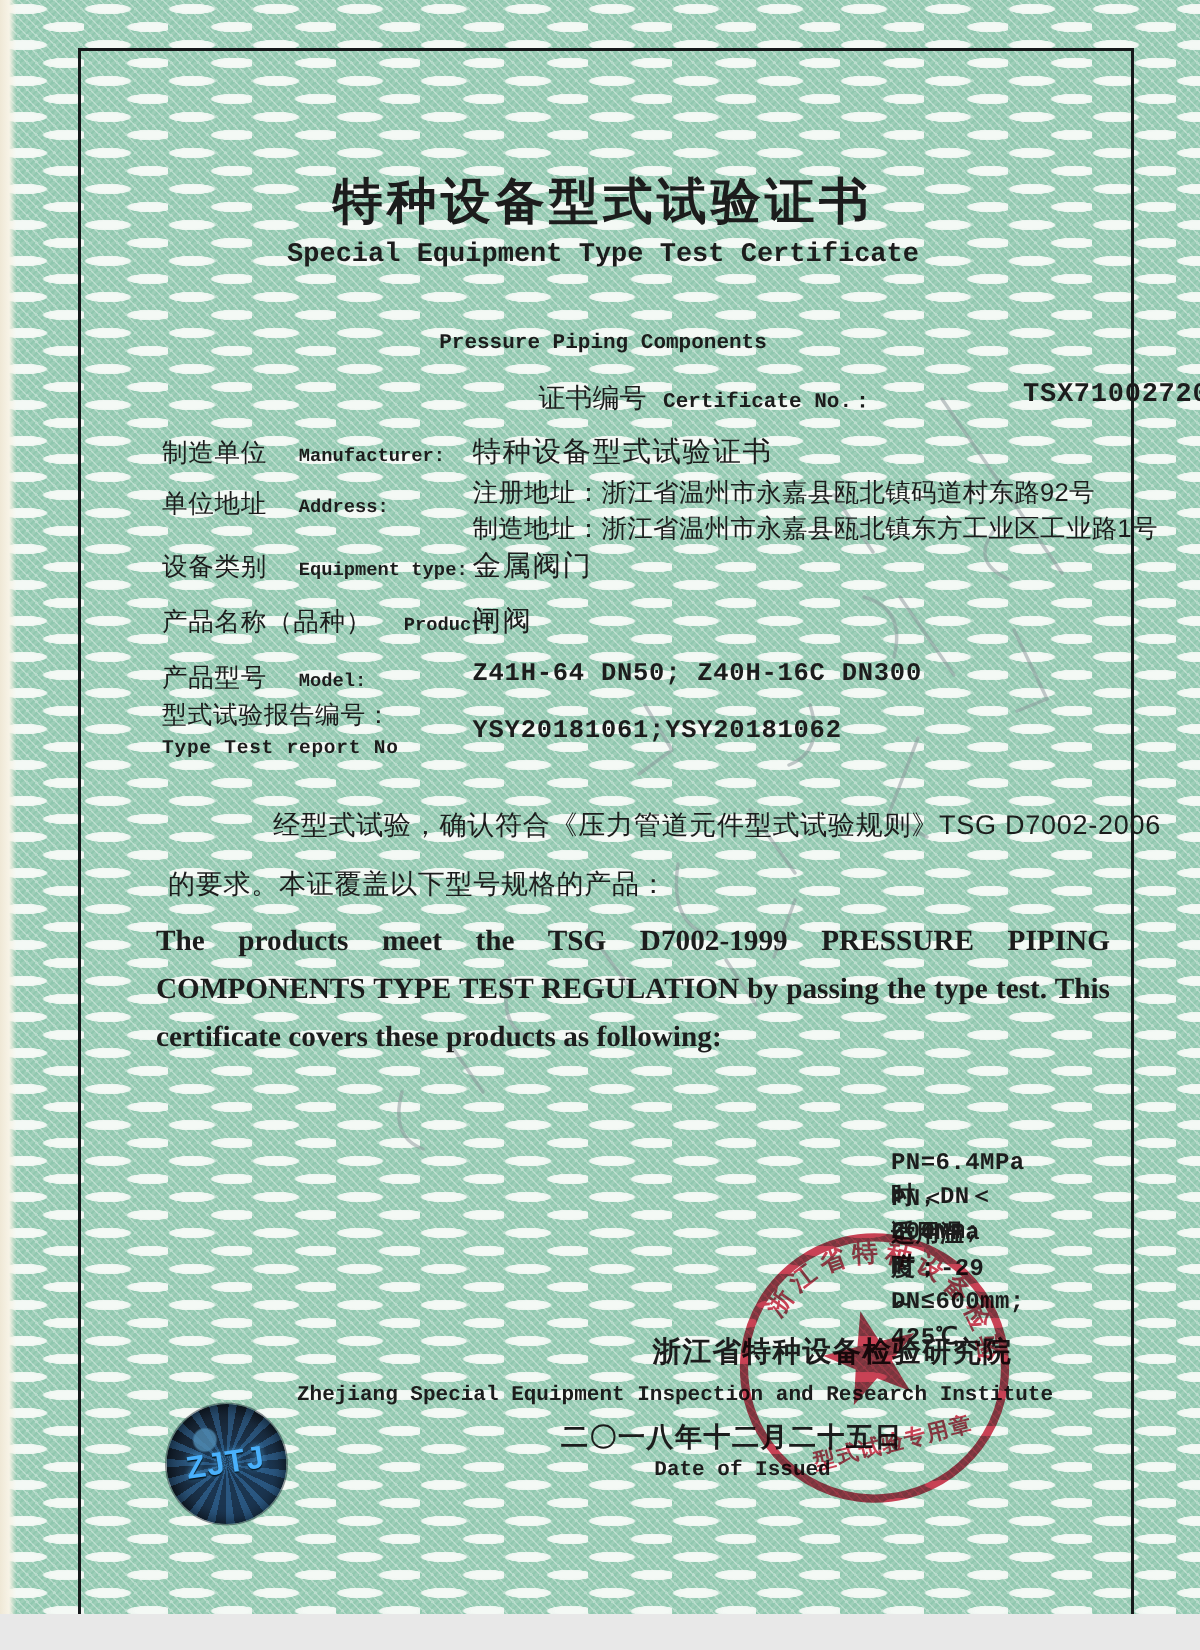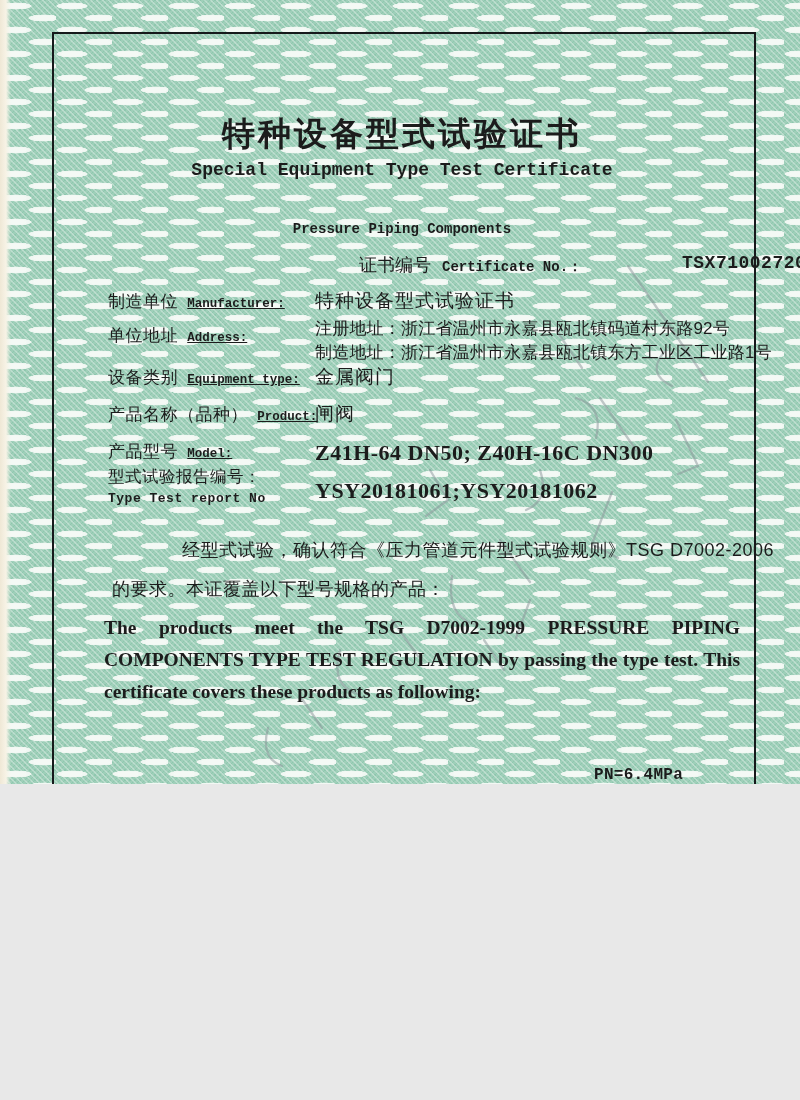--- a/index.html
+++ b/index.html
@@ -1,17 +1,17 @@
 <!DOCTYPE html>
 <html><head>
 <meta charset="utf-8">
 <style>
   html,body{margin:0;padding:0;background:#e8e8e8;}
   .page{
-    position:relative;width:800px;height:784px;overflow:hidden;
+    position:relative;width:800px;height:1076px;overflow:hidden;
     font-family:"Liberation Sans",sans-serif;color:#1c1c1c;
     background-color:#9fcfb9;
     background-image:
       radial-gradient(ellipse 16px 3.6px at 16px 6px,  #f4f9f5 60%, rgba(244,249,245,.92) 92%, rgba(244,249,245,0) 100%),
       radial-gradient(ellipse 16px 3.6px at 44px 18px, #f4f9f5 60%, rgba(244,249,245,.92) 92%, rgba(244,249,245,0) 100%),
       repeating-linear-gradient(45deg, rgba(255,255,255,.30) 0 1px, rgba(255,255,255,0) 1px 4px),
       repeating-linear-gradient(-45deg, rgba(125,190,162,.45) 0 1px, rgba(125,190,162,0) 1px 3px);
     background-size:56px 24px,56px 24px,6px 6px,5px 5px;
   }
   .scan-edge{position:absolute;left:0;top:0;width:11px;height:1100px;
@@ -23,25 +23,25 @@
   .cjk{font-family:"Liberation Sans",sans-serif;}
   .tw{font-family:"Liberation Mono",monospace;}
   .title-cn{top:112px;font-size:33px;font-weight:900;letter-spacing:3px;}
   .title-en{top:160px;font-size:18px;font-weight:600;}
   .sub-cn{top:190px;font-size:23px;font-weight:600;letter-spacing:1px;}
   .sub-en{top:221px;font-size:14px;font-weight:600;}
   .certno{top:253px;left:359px;font-size:18px;}
   .certno .en{font-size:14px;font-weight:600;margin-left:6px;margin-top:21px;}
   .certno .val{font-size:18px;font-weight:600;letter-spacing:.5px;margin-left:8px;}
   .lab{position:absolute;left:108px;font-size:17px;letter-spacing:.5px;white-space:nowrap;}
-  .lab .en{font-size:12.5px;font-weight:600;margin-left:4px;letter-spacing:0;text-decoration:underline;}
+  .lab .en{font-size:12.5px;font-weight:600;margin-left:16px;letter-spacing:0;}
   .val{position:absolute;left:315px;white-space:nowrap;}
   .v-cjk{font-size:19px;letter-spacing:1px;}
   .v-sm{font-size:17px;letter-spacing:.2px;text-align:center;}
-  .v-tw{font-family:Liberation Serif, serif;font-size:22px;font-weight:600;letter-spacing:.5px;}
+  .v-tw{font-family:Liberation Mono, monospace;font-size:17px;font-weight:600;letter-spacing:.5px;}
   .stmt{font-size:18px;letter-spacing:.5px;}
   .enpara{left:104px;width:636px;font-family:"Liberation Serif",serif;
     font-size:19.5px;font-weight:700;line-height:31px;}
   .jline{text-align:justify;text-align-last:justify;}
   .specs{left:297px;font-family:"Liberation Mono",monospace;font-size:16px;
     font-weight:600;line-height:23px;letter-spacing:.3px;}
   .iss-cn{top:888px;left:330px;width:450px;text-align:center;font-size:19px;font-weight:700;letter-spacing:1px;}
   .iss-en{top:922px;left:100px;width:700px;text-align:center;font-size:14px;font-weight:600;}
   .date-cn{top:946px;left:188px;width:600px;text-align:center;font-size:18px;font-weight:600;letter-spacing:1px;}
   .date-en{top:972px;left:195px;width:600px;text-align:center;font-size:14px;font-weight:600;}

